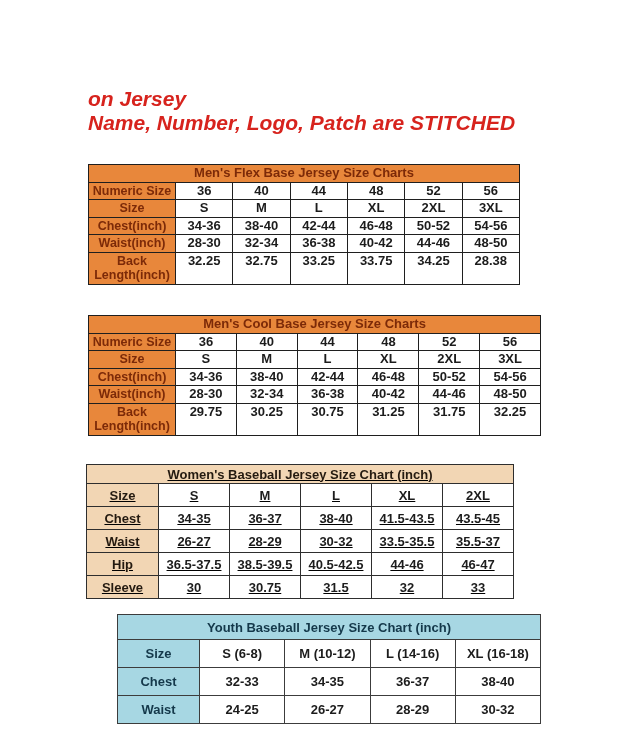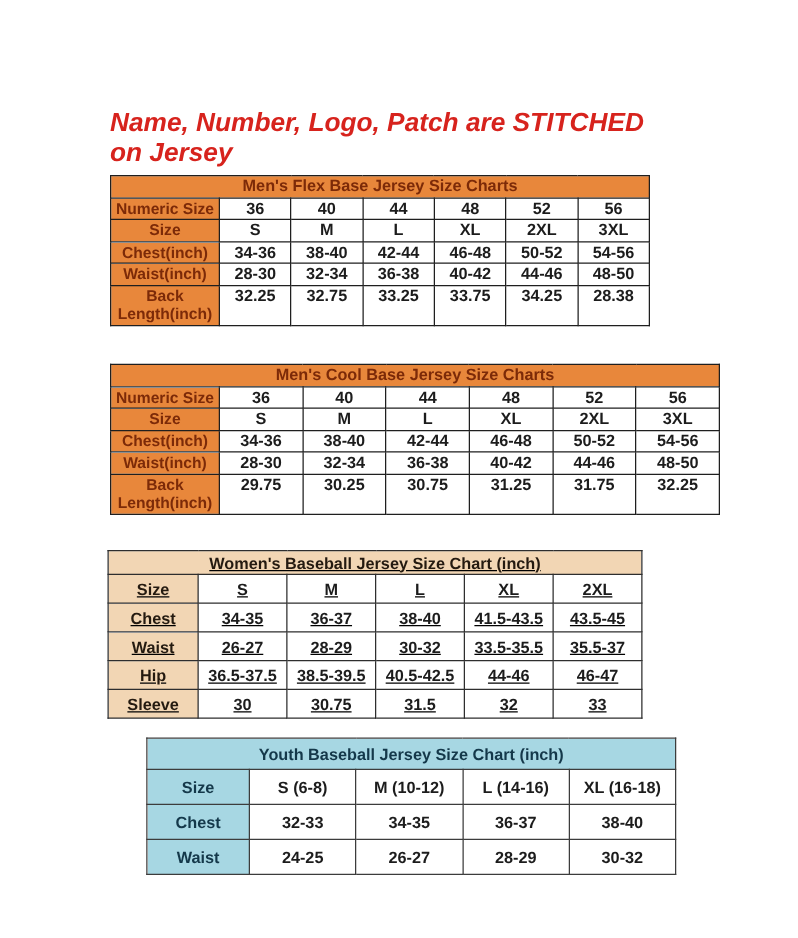--- a/index.html
+++ b/index.html
@@ -20,21 +20,21 @@
   .main-title{
     position:absolute;top:30px;left:0;width:606px;text-align:center;
     font-size:43px;font-weight:bold;font-style:italic;color:var(--red);
     letter-spacing:0;
   }
   .subtitle{
     position:absolute;left:88px;top:87px;
     font-size:21px;font-weight:bold;font-style:italic;color:var(--red);
     line-height:24px;
   }
-  .size-chart{position:absolute;}
+  .size-chart{position:absolute;margin-top:24px;}
   .size-chart table{width:100%;border-collapse:collapse;table-layout:fixed;}
   .size-chart td{
     border:1.5px solid #1f1f1f;text-align:center;font-weight:bold;
     font-size:13px;color:var(--ink);padding:1px 2px;line-height:15px;
     overflow:hidden;
   }
   .size-chart .tbl-title{font-size:13px;}
 
   
   .theme-orange .tbl-title,
@@ -51,33 +51,33 @@
   .theme-peach col.col-label{width:72px;}
 
   
   .theme-blue .tbl-title,
   .theme-blue .label-cell{background:var(--blue);color:var(--blue-text);}
   .theme-blue td{padding:6px 2px;border-color:#3c3c3c;}
   .theme-blue .tbl-title{padding:4.5px 2px;}
   .theme-blue col.col-label{width:82px;}
 
   .t1{left:88px;top:140px;width:432px;}
-  .t2{left:88px;top:291px;width:488px;}
+  .t2{left:88px;top:291px;width:453px;}
   .t3{left:86px;top:440px;width:428px;text-decoration:underline;}
   .t4{left:88px;top:590px;width:424px;padding-left:29px;}
 </style>
 </head>
 <body>
 
 <div class="page">
 
 
   <div class="subtitle">
+    <div>on Jersey</div>
     <div>Name, Number, Logo, Patch are STITCHED</div>
-    <div>on Jersey</div>
   </div>
 
   <section class="size-chart t1 theme-orange">
       <table>
         <colgroup>
           <col class="col-label">
           <col>
           <col>
           <col>
           <col>

